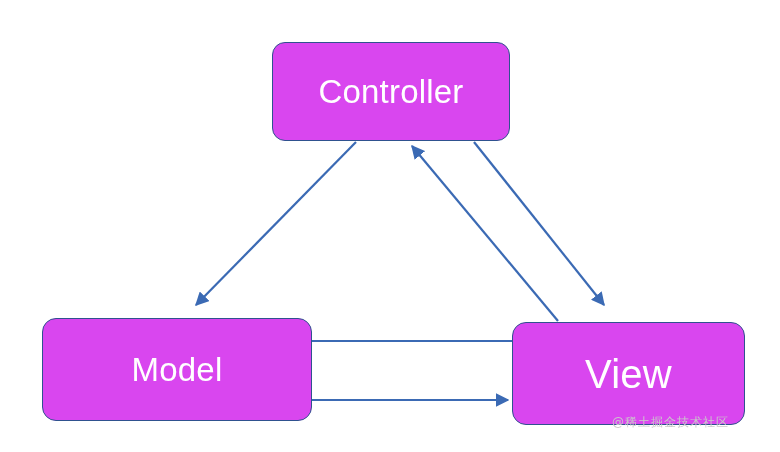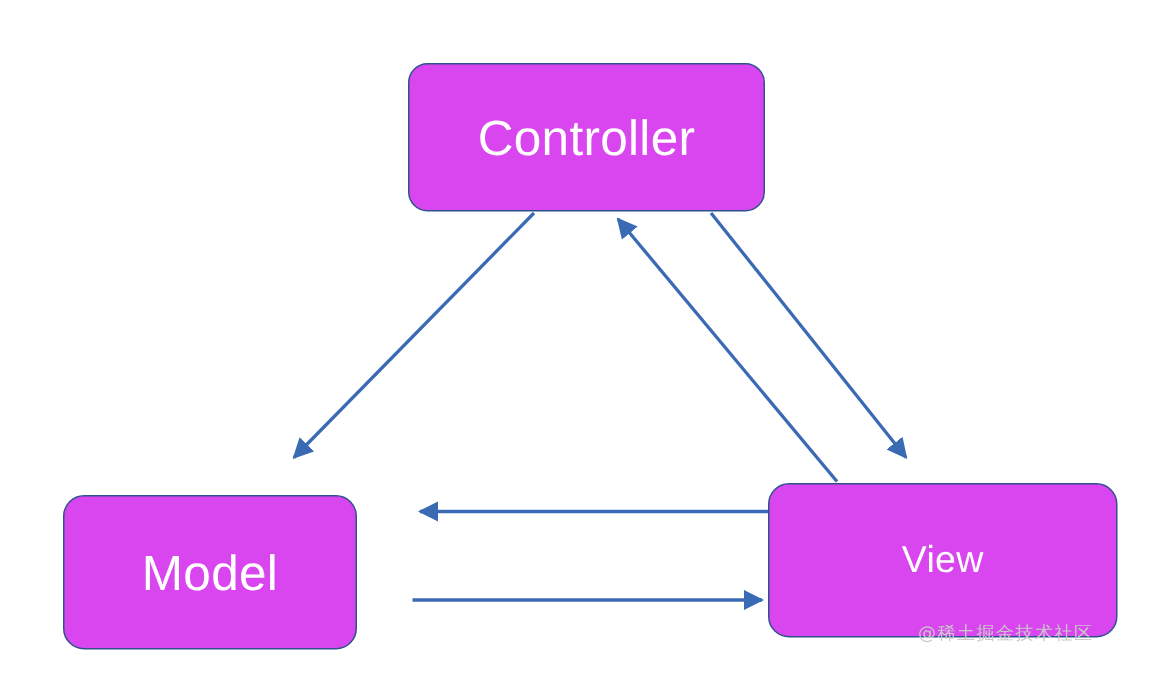--- a/index.html
+++ b/index.html
@@ -49,32 +49,32 @@
   #node-controller {
     left: 272px;
     top: 42px;
     width: 238px;
     height: 99px;
     border-radius: 13px;
   }
   #node-controller .node-label { font-size: 33px; }
   #node-model {
     left: 42px;
-    top: 330px;
-    width: 196px;
+    top: 318px;
+    width: 270px;
     height: 103px;
   }
   #node-model .node-label { font-size: 33px; }
   #node-view {
     left: 512px;
     top: 322px;
     width: 233px;
     height: 103px;
   }
-  #node-view .node-label { font-size: 25px; text-align: right; }
+  #node-view .node-label { font-size: 40px; text-align: right; }
   .watermark {
     position: absolute;
     left: 612px;
     top: 414px;
     font-size: 12px;
     color: #c9c9c9;
     letter-spacing: 1px;
     white-space: nowrap;
     z-index: 3;
     font-family: "DejaVu Sans", sans-serif;

